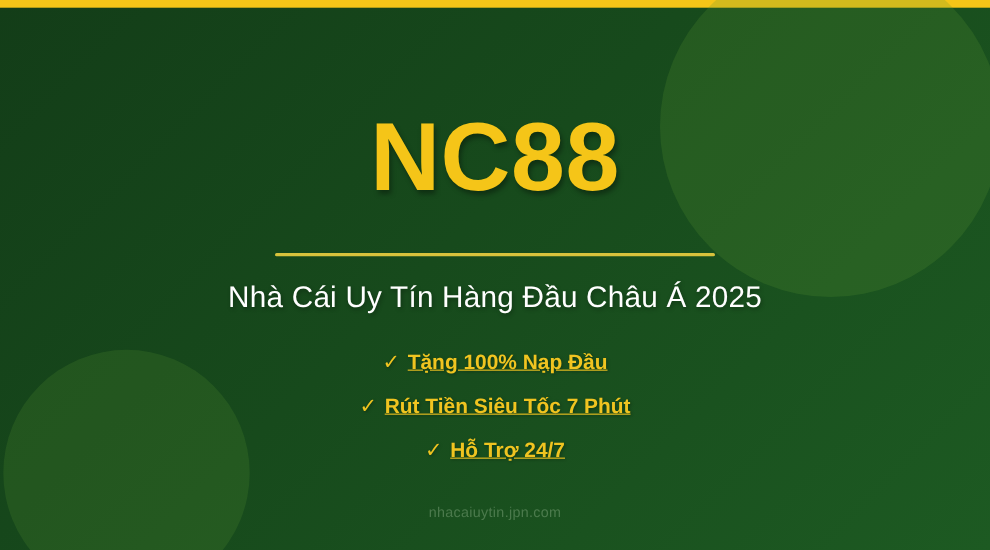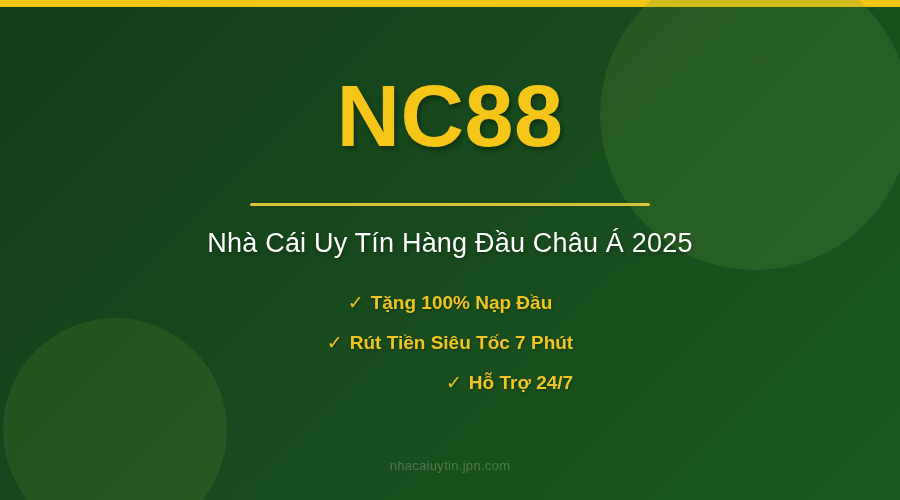--- a/index.html
+++ b/index.html
@@ -63,21 +63,21 @@
   }
 
   .brand-title {
     margin: 0;
     font-size: 88px;
     line-height: 1;
     font-weight: bold;
     letter-spacing: 0.5px;
     color: #f5c518;
     text-shadow: 2px 3px 5px rgba(0, 0, 0, 0.35);
-    padding-top: 72px;
+    padding-top: 99px;
   }
 
   .divider {
     width: 400px;
     height: 3px;
     background: #d8c23c;
     margin-top: 43px;
     border-radius: 2px;
   }
 
@@ -99,24 +99,24 @@
     text-align: center;
   }
   .feature-item {
     font-size: 19px;
     font-weight: bold;
     color: #f0c420;
     line-height: 1;
     margin-bottom: 21px;
     text-shadow: 1px 1px 3px rgba(0, 0, 0, 0.3);
     white-space: nowrap;
+    text-decoration: underline;
   }
   .feature-item:last-child {
     margin-bottom: 0;
-    text-align: right;
   }
   .check-icon {
     display: inline-block;
     margin-right: 7px;
     font-weight: normal;
     font-size: 19px;
   }
 
   .watermark {
     position: absolute;

